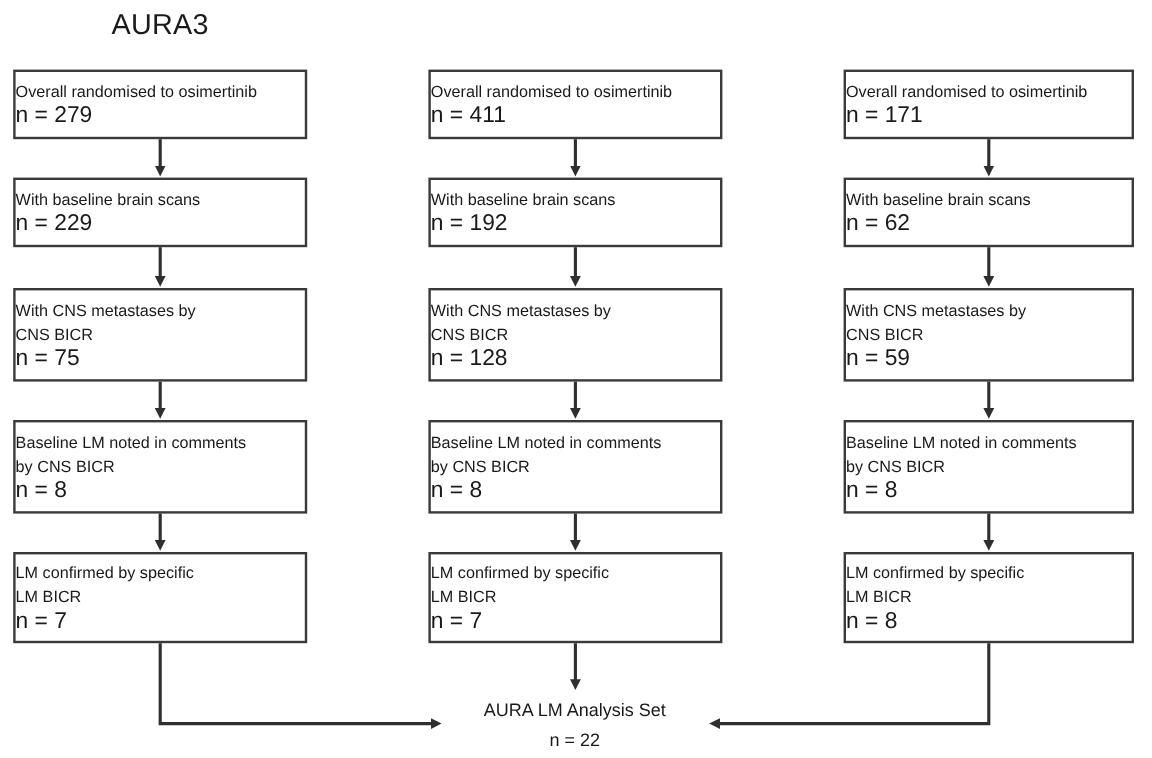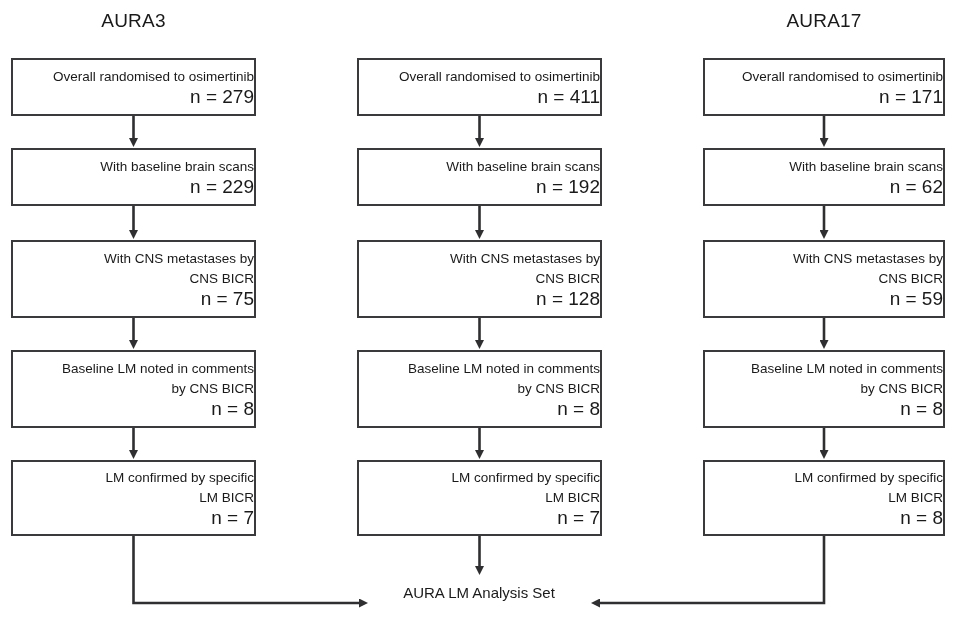--- a/index.html
+++ b/index.html
@@ -14,34 +14,34 @@
   #canvas {
     position: relative;
     width: 960px;
     height: 632px;
     background: #ffffff;
     overflow: hidden;
   }
   .col-header {
     position: absolute;
     text-align: center;
-    font-size: 19px;
+    font-size: 24px;
     line-height: 22px;
     color: #1a1a1a;
     letter-spacing: 0.2px;
     white-space: nowrap;
   }
   .node-box {
     position: absolute;
     box-sizing: border-box;
     border: 2px solid #3a3a3c;
     background: #ffffff;
     display: flex;
     flex-direction: column;
-    align-items: flex-end;
+    align-items: flex-start;
     justify-content: center;
   }
   .node-line {
     font-size: 13.5px;
     line-height: 20px;
     text-align: center;
     white-space: nowrap;
     color: #1a1a1a;
   }
   .node-count {
@@ -75,21 +75,20 @@
     height: 632px;
     pointer-events: none;
   }
 </style>
 </head>
 <body>
 
 <div id="canvas">
 
   <div class="col-header" style="left:11px; top:10px; width:245px;">AURA3</div>
-  <div class="col-header" style="left:703px; top:10px; width:242px;">AURA17</div>
 
   <div class="node-box" style="left:11px; top:58px; width:245px; height:58px;">
     <div class="node-line">Overall randomised to osimertinib</div>
     <div class="node-count">n = 279</div>
   </div>
 
   <div class="node-box" style="left:11px; top:148px; width:245px; height:58px;">
     <div class="node-line">With baseline brain scans</div>
     <div class="node-count">n = 229</div>
   </div>
@@ -193,14 +192,15 @@
 
       <line x1="479.5" y1="536" x2="479.5" y2="567" marker-end="url(#arrow-down)"></line>
 
       <path d="M133.5,536 L133.5,603 L360,603" marker-end="url(#arrow-down)"></path>
 
       <path d="M824,536 L824,603 L599,603" marker-end="url(#arrow-down)"></path>
     </g>
   </svg>
 
   <div class="final-text" style="left:329px; top:580px; width:300px;">AURA LM Analysis Set</div>
+  <div class="final-count" style="left:329px; top:605px; width:300px;">n = 22</div>
 
 </div>
 
 </body></html>

